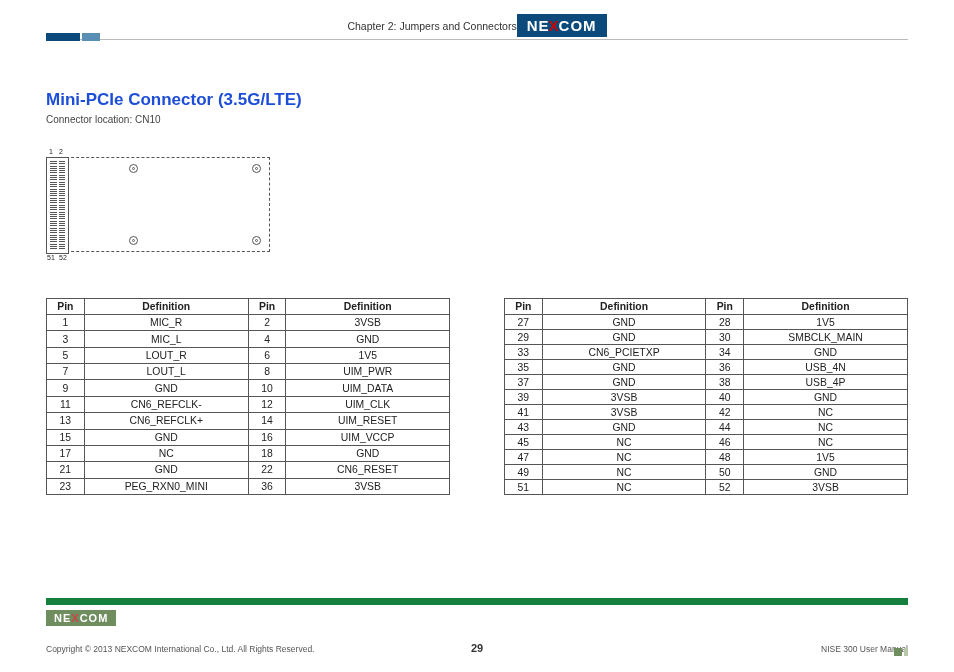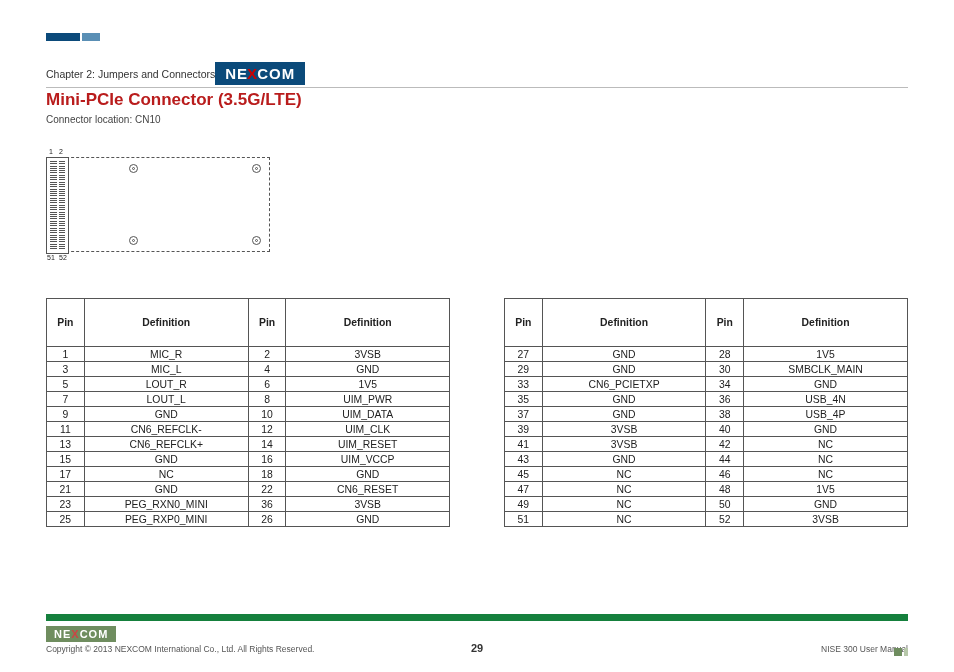--- a/index.html
+++ b/index.html
@@ -9,25 +9,24 @@
     width: 954px;
     height: 672px;
     position: relative;
     overflow: hidden;
     color: #222;
   }
   .header {
     position: absolute;
     top: 14px; left: 46px; right: 46px;
     display: flex;
-    justify-content: flex-start;
+    justify-content: center;
     align-items: center;
     border-bottom: 1px solid #bbb;
     padding-bottom: 2px;
-    margin-top: 48px;
   }
   .chapter { font-size: 10.5px; color: #333; }
   .logo {
     display: flex; align-items: center;
     background: #0b4a7a;
     padding: 3px 10px;
     font-weight: 700;
     color: #fff;
     font-size: 15px;
     letter-spacing: 1px;
@@ -40,21 +39,21 @@
     top:33px; left:46px;
     display:flex;
   }
   .header-accent .bar1 { width:34px; height:8px; background:#0b4a7a; margin-right:2px;}
   .header-accent .bar2 { width:18px; height:8px; background:#5a8fb5;}
 
   .content {
     position:absolute;
     top:90px; left:46px; right:46px;
   }
-  .title { font-size:17px; font-weight:700; color:#b91c1c; }
+  .title { font-size:17px; font-weight:700; color:#1d4ed8; }
   .subtitle { font-size:10px; color:#444; margin-top:4px; }
 
   .diagram {
     position:absolute;
     top:148px; left:46px;
   }
   .pin-labels-top { font-size:7px; color:#222; }
   .pin-labels-top span { display:inline-block; width:8px; text-align:center; }
   .pin-labels-top .p1 { margin-left:1px; }
   .pin-labels-bot { font-size:7px; color:#222; margin-top:2px; }
@@ -95,21 +94,21 @@
     display:flex;
     gap:54px;
   }
   .pin-table {
     border-collapse:collapse;
     width:408px;
     font-size:10.4px;
   }
   .pin-table th {
     border:1px solid #555;
-    padding:18px 4px;
+    padding:2px 4px;
     font-weight:700;
     background:#fff;
     text-align:center;
   }
   .pin-table td {
     border:1px solid #555;
     padding:1.5px 4px;
     text-align:center;
     font-weight:400;
   }
@@ -117,21 +116,21 @@
   .pin-table .def-col { width:166px; }
 
   .footer {
     position:absolute;
     bottom:18px; left:46px; right:46px;
     border-top:7px solid #15803d;
     padding-top:3px;
   }
   .footer-row{
     display:flex; justify-content:space-between; align-items:flex-end;
-    font-size:8.5px; color:#555;
+    font-size:8.5px; color:#555;margin-top:16px;
   }
   .footer-logo {
     background:#6f8d5f;
     color:#fff;
     font-weight:700;
     font-size:11px;
     padding:2px 8px;
     letter-spacing:1px;
     display:inline-block;
     margin-bottom:2px;
@@ -258,26 +257,20 @@
           <td>GND</td>
           <td>22</td>
           <td>CN6_RESET</td>
         </tr>
         <tr>
           <td>23</td>
           <td>PEG_RXN0_MINI</td>
           <td>36</td>
           <td>3VSB</td>
         </tr>
-        <tr>
-          <td>25</td>
-          <td>PEG_RXP0_MINI</td>
-          <td>26</td>
-          <td>GND</td>
-        </tr>
       </tbody>
   </table>
   <table class="pin-table" id="tbl2">
     <thead>
         <tr>
       <th class="pin-col">Pin</th>
       <th class="def-col">Definition</th>
       <th class="pin-col">Pin</th>
       <th class="def-col">Definition</th>
     </tr>

